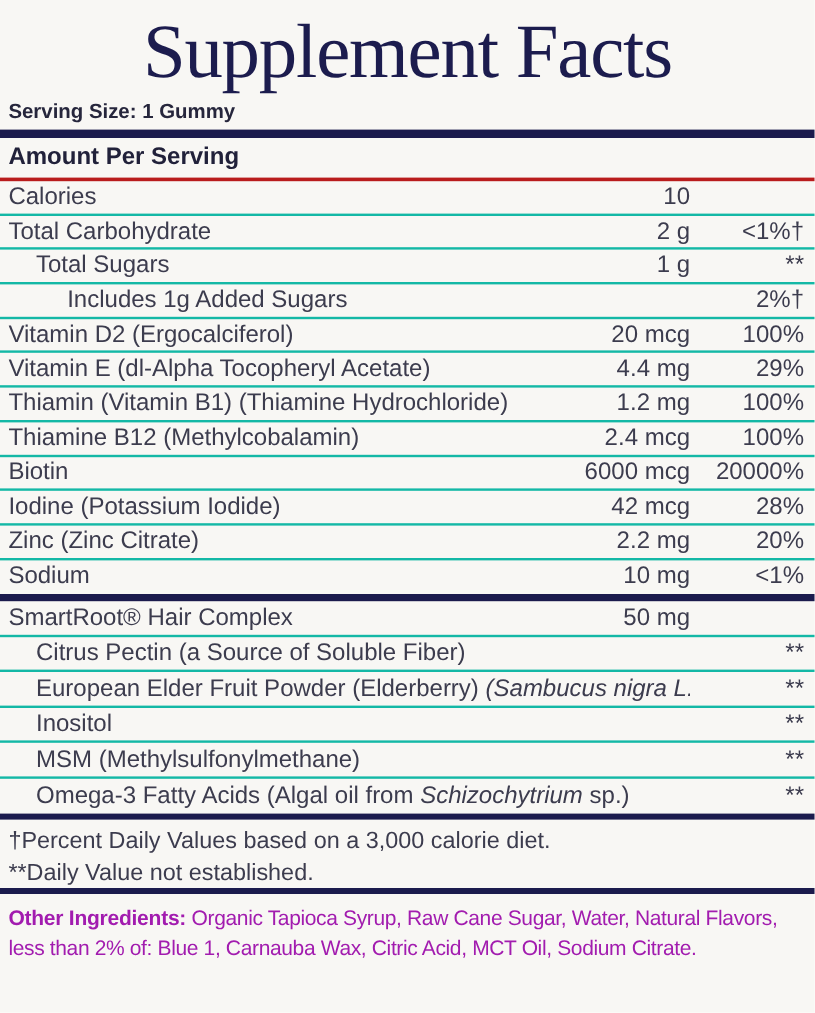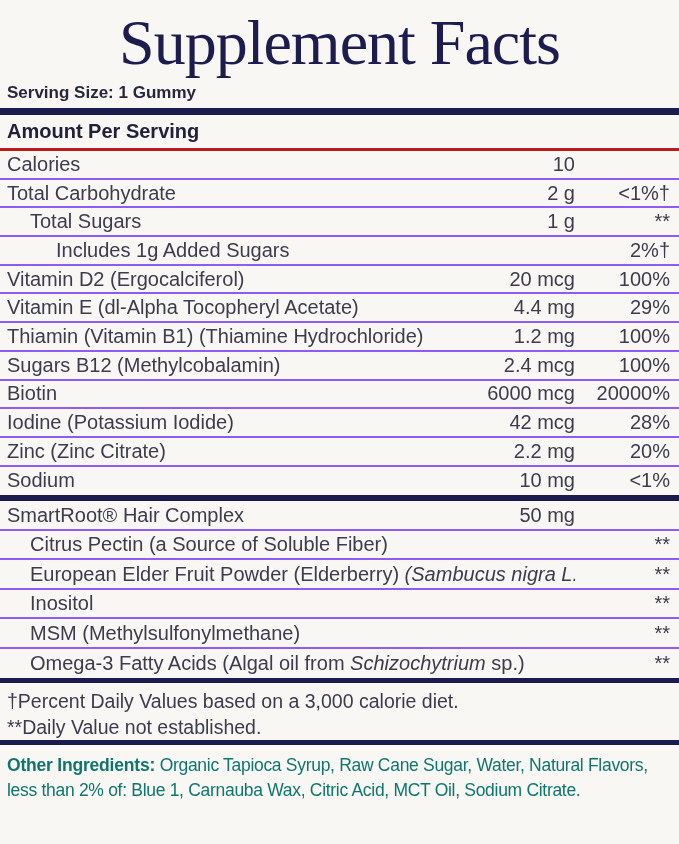--- a/index.html
+++ b/index.html
@@ -37,38 +37,38 @@
     border-bottom:3px solid #b91c1c;
     box-sizing:content-box;
   }
   .hrow .left { flex:1; }
   .row {
     display:flex; align-items:center;
     box-sizing:border-box;
     height:28.7px;
     padding:0 9px 0 7px;
     font-size:20px;
-    border-bottom:2px solid #8b5cf6;
+    border-bottom:2px solid #14b8a6;
     white-space:nowrap;
   }
   .cplx .row { height:29.5px; }
   .rows .row:last-child, .cplx .row:last-child { border-bottom:none; }
   .nm { flex:1; overflow:hidden; }
   .amt { text-align:right; }
   .pct { width:95px; text-align:right; }
   .ind1 .nm { padding-left:23px; }
   .ind2 .nm { padding-left:49px; }
   .it { font-style:italic; }
   .foot {
     padding:5px 8px 0 7px; font-size:19.5px; line-height:26px;
     height:57px; box-sizing:border-box; color:#3c3c4e;
   }
   .other {
     padding:8px 8px 0 7px; font-size:17.5px; line-height:25px;
-    letter-spacing:-0.3px; color:#0f766e;
+    letter-spacing:-0.3px; color:#a21caf;
   }
   .other b { font-weight:700; letter-spacing:-0.2px; }
 </style>
 </head>
 <body>
 
 <div class="label">
 
   <div class="title">Supplement Facts</div>
 
@@ -110,21 +110,21 @@
       <span class="nm">Vitamin E (dl-Alpha Tocopheryl Acetate)</span>
       <span class="amt">4.4 mg</span>
       <span class="pct">29%</span>
     </div>
     <div class="row">
       <span class="nm">Thiamin (Vitamin B1) (Thiamine Hydrochloride)</span>
       <span class="amt">1.2 mg</span>
       <span class="pct">100%</span>
     </div>
     <div class="row">
-      <span class="nm">Sugars B12 (Methylcobalamin)</span>
+      <span class="nm">Thiamine B12 (Methylcobalamin)</span>
       <span class="amt">2.4 mcg</span>
       <span class="pct">100%</span>
     </div>
     <div class="row">
       <span class="nm">Biotin</span>
       <span class="amt">6000 mcg</span>
       <span class="pct">20000%</span>
     </div>
     <div class="row">
       <span class="nm">Iodine (Potassium Iodide)</span>

